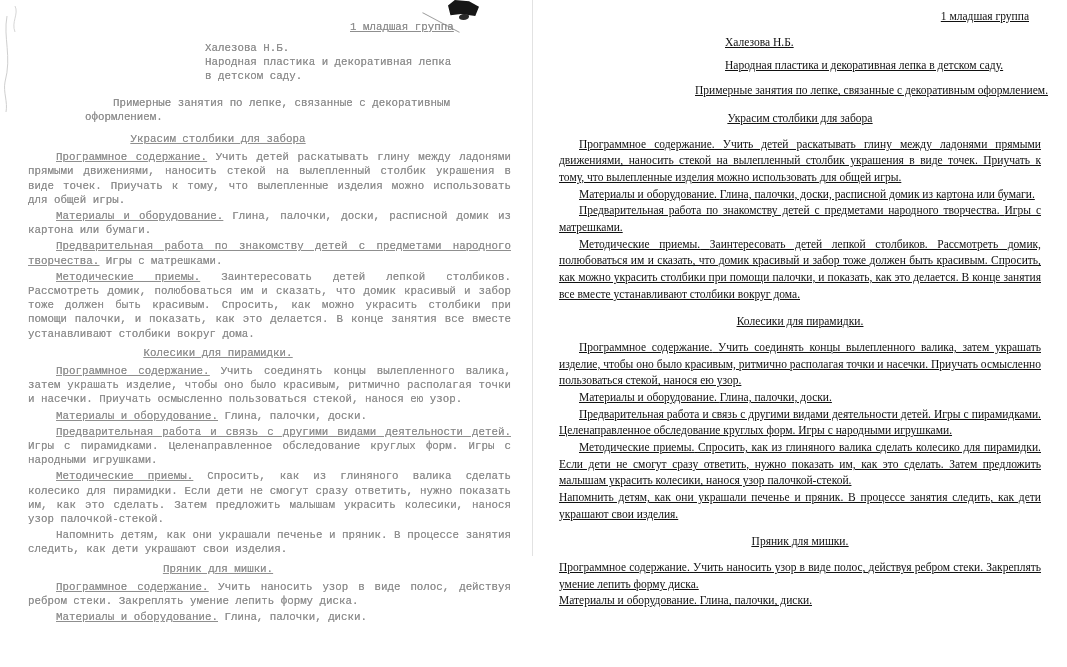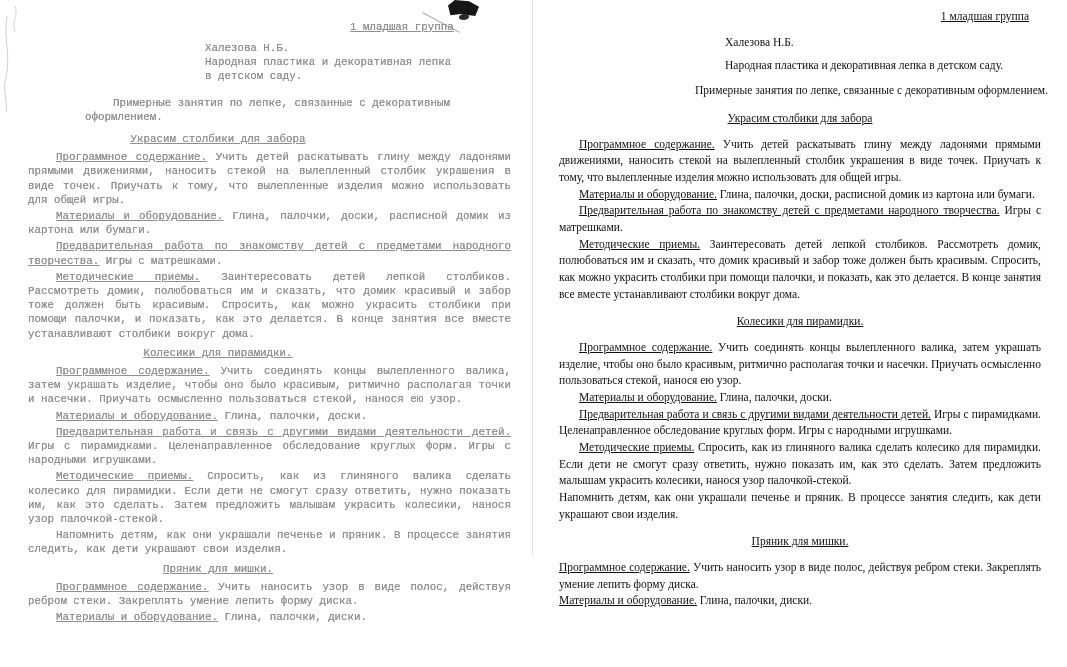--- a/index.html
+++ b/index.html
@@ -5,21 +5,21 @@
   * { box-sizing: border-box; }
   html, body { margin: 0; padding: 0; background: #ffffff; }
   .stage {
     position: relative;
     width: 1067px; height: 667px;
     background: #ffffff;
     overflow: hidden;
     display: flex;
     font-family: "Liberation Serif", serif;
   }
-  .page { position: relative; height: 556px; background: #fff; }
+  .page { position: relative; height: 556px; background: #fff; text-decoration: underline; }
   .page.scan  { width: 533px; border-right: 1px solid #e2e2e2; }
   .page.typed { width: 534px; padding: 8px 26px 0 26px; }
 
   
   .tw-ink {
     position: absolute; inset: 0;
     color: #8f8f8f;
     font-family: "Liberation Mono", "DejaVu Sans Mono", monospace;
     font-size: 10.8px;
     line-height: 14.2px;

